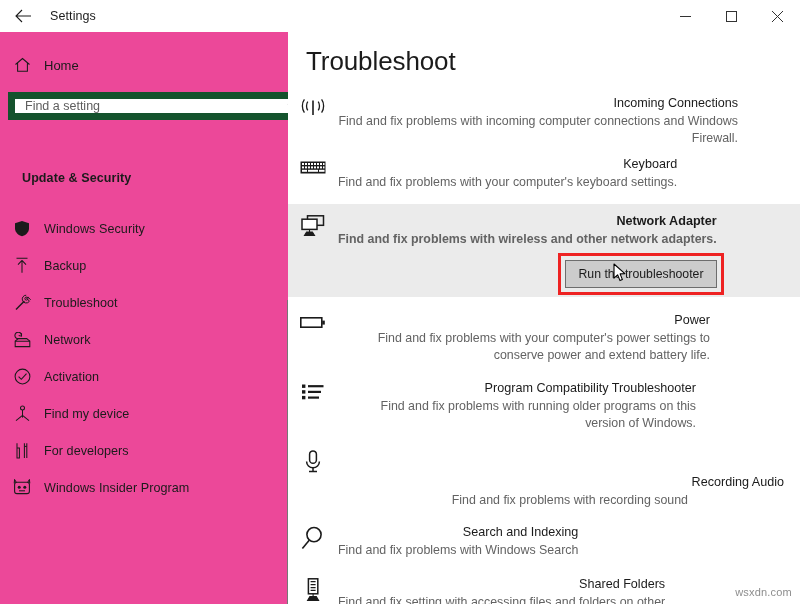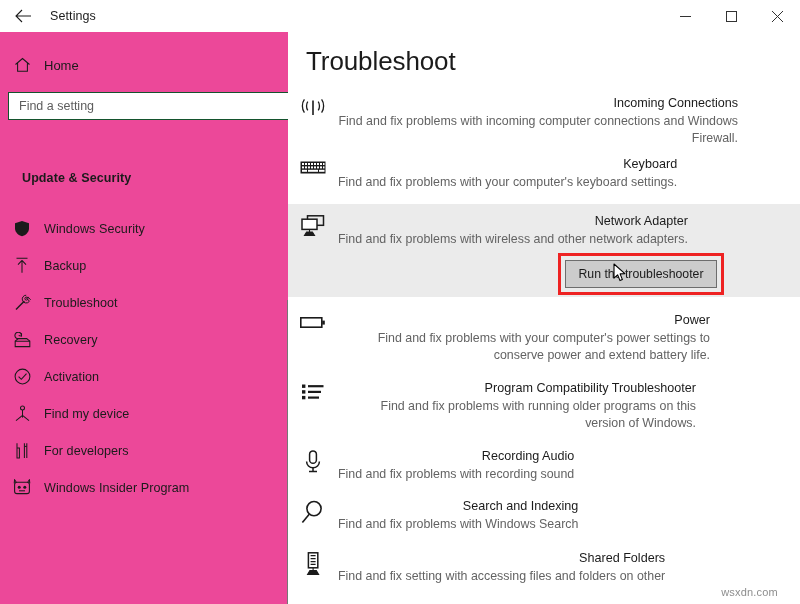--- a/index.html
+++ b/index.html
@@ -26,21 +26,21 @@
 
   
   .sidebar{position:absolute;left:0;top:32px;width:288px;height:572px;
     background:#ec4899;}
   .nav-home{position:absolute;left:0;top:16px;width:288px;height:34px;
     display:flex;align-items:center;}
   .nav-home .ico{width:44px;display:flex;justify-content:center;align-items:center;}
   .nav-home .lbl{font-size:13px;color:#1b1b1b;}
 
   .searchbox{position:absolute;left:8px;top:60px;width:308px;height:28px;
-    border:1px solid #14532d;background:#ffffff;box-sizing:border-box;
+    border:7px solid #14532d;background:#ffffff;box-sizing:border-box;
     display:flex;align-items:center;}
   .searchbox input{border:0;outline:0;background:transparent;flex:1;
     font-family:"Liberation Sans", sans-serif;font-size:12.5px;color:#4a4a4a;
     padding:0 0 0 10px;}
   .searchbox input::placeholder{color:#5d5d5d;}
   .search-ico{width:30px;display:flex;align-items:center;justify-content:center;}
 
   .group-head{position:absolute;left:22px;top:139px;font-size:12.5px;
     font-weight:bold;color:#1b1b1b;letter-spacing:.1px;}
 
@@ -72,21 +72,21 @@
 
   .btn-row{position:relative;height:48px;background:#ebebeb;}
   .redbox{position:absolute;left:270px;top:4px;width:166px;height:42px;
     border:3px solid #ee2222;box-sizing:border-box;background:transparent;}
   .run-btn{position:absolute;left:277px;top:11px;width:152px;height:28px;
     background:#cccccc;border:1px solid #6d6d6d;box-sizing:border-box;
     font-family:"Liberation Sans", sans-serif;font-size:12.3px;color:#1b1b1b;
     display:flex;align-items:center;justify-content:center;cursor:pointer;}
   .cursor{position:absolute;left:325px;top:14px;width:14px;height:20px;}
 
-  .watermark{position:absolute;right:22px;bottom:6px;font-size:11px;color:#8d8d8d;
+  .watermark{position:absolute;right:8px;bottom:6px;font-size:11px;color:#8d8d8d;
     letter-spacing:.2px;}
 </style>
 </head>
 <body>
 
 <div id="app">
 
   <div class="titlebar">
     <div class="back-btn">
       <span>
@@ -177,21 +177,21 @@
 
       <div class="navitem">
         <span class="ico">
           <svg width="17" height="16" viewBox="0 0 17 16">
             <path d="M4.2 6.8 a3.3 3.3 0 1 1 3.3 -3.3" fill="none" stroke="#1b1b1b" stroke-width="1.05"></path>
             <path d="M7.5 1.2 L7.5 4.2 L4.7 3.6" fill="none" stroke="#1b1b1b" stroke-width="1.05"></path>
             <path d="M1.2 9.2 H15.8 V14.6 H1.2 Z" fill="none" stroke="#1b1b1b" stroke-width="1.05"></path>
             <path d="M1.2 9.2 L4.3 6.6 H12.7 L15.8 9.2" fill="none" stroke="#1b1b1b" stroke-width="1.05"></path>
           </svg>
         </span>
-        <span class="lbl">Recovery</span>
+        <span class="lbl">Network</span>
       </div>
 
       <div class="navitem">
         <span class="ico">
           <svg width="17" height="17" viewBox="0 0 17 17">
             <circle cx="8.5" cy="8.5" r="7.4" fill="none" stroke="#1b1b1b" stroke-width="1.05"></circle>
             <path d="M4.6 8.6 L7.3 11.3 L12.5 5.6" fill="none" stroke="#1b1b1b" stroke-width="1.1"></path>
           </svg>
         </span>
         <span class="lbl">Activation</span>
@@ -285,21 +285,21 @@
             </g>
           </svg>
         </span>
         <span class="body">
           <span class="ts-name" style="display:block;">Keyboard</span>
           <span class="ts-desc" style="display:block;">Find and fix problems with your computer's keyboard settings.</span>
         </span>
       </div>
 
       <div class="sel-wrap" style="margin-top:8px;">
-        <div class="ts-item selected" style="padding-top:9px;padding-bottom:2px;">
+        <div class="ts-item selected" style="padding-top:9px;padding-bottom:2px;font-weight:bold;">
           <span class="ico" style="padding-top:2px;">
             <svg width="26" height="22" viewBox="0 0 26 22">
               <rect x="7.5" y="0.8" width="16" height="9.5" fill="none" stroke="#1b1b1b" stroke-width="1.5"></rect>
               <rect x="2" y="4.2" width="15" height="10.2" fill="#ffffff" stroke="#1b1b1b" stroke-width="1.5"></rect>
               <path d="M9.5 14.4 V17 M4.5 20.4 H14.5 M6.6 17 H12.4 L14.5 20.4 H4.5 Z" fill="#1b1b1b" stroke="#1b1b1b" stroke-width="1.1"></path>
             </svg>
           </span>
           <span class="body">
             <span class="ts-name" style="display:block;">Network Adapter</span>
             <span class="ts-desc" style="display:block;">Find and fix problems with wireless and other network adapters.</span>
@@ -339,21 +339,21 @@
             <rect x="7" y="7.8" width="13" height="2.2" fill="#1b1b1b"></rect>
             <rect x="7" y="13.5" width="11" height="2.2" fill="#1b1b1b"></rect>
           </svg>
         </span>
         <span class="body">
           <span class="ts-name" style="display:block;">Program Compatibility Troubleshooter</span>
           <span class="ts-desc" style="display:block;max-width:358px;">Find and fix problems with running older programs on this version of Windows.</span>
         </span>
       </div>
 
-      <div class="ts-item" style="margin-top:7px;">
+      <div class="ts-item" style="margin-top:7px;flex-direction:column;">
         <span class="ico" style="padding-top:2px;">
           <svg width="18" height="24" viewBox="0 0 18 24">
             <rect x="5.6" y="0.9" width="6.8" height="12.4" rx="3.4" fill="none" stroke="#1b1b1b" stroke-width="1.5"></rect>
             <path d="M2.6 11.4 a6.4 6.4 0 0 0 12.8 0" fill="none" stroke="#1b1b1b" stroke-width="1.5"></path>
             <path d="M9 17.8 V21.6 M5 21.6 H13" fill="none" stroke="#1b1b1b" stroke-width="1.5"></path>
           </svg>
         </span>
         <span class="body">
           <span class="ts-name" style="display:block;">Recording Audio</span>
           <span class="ts-desc" style="display:block;">Find and fix problems with recording sound</span>

